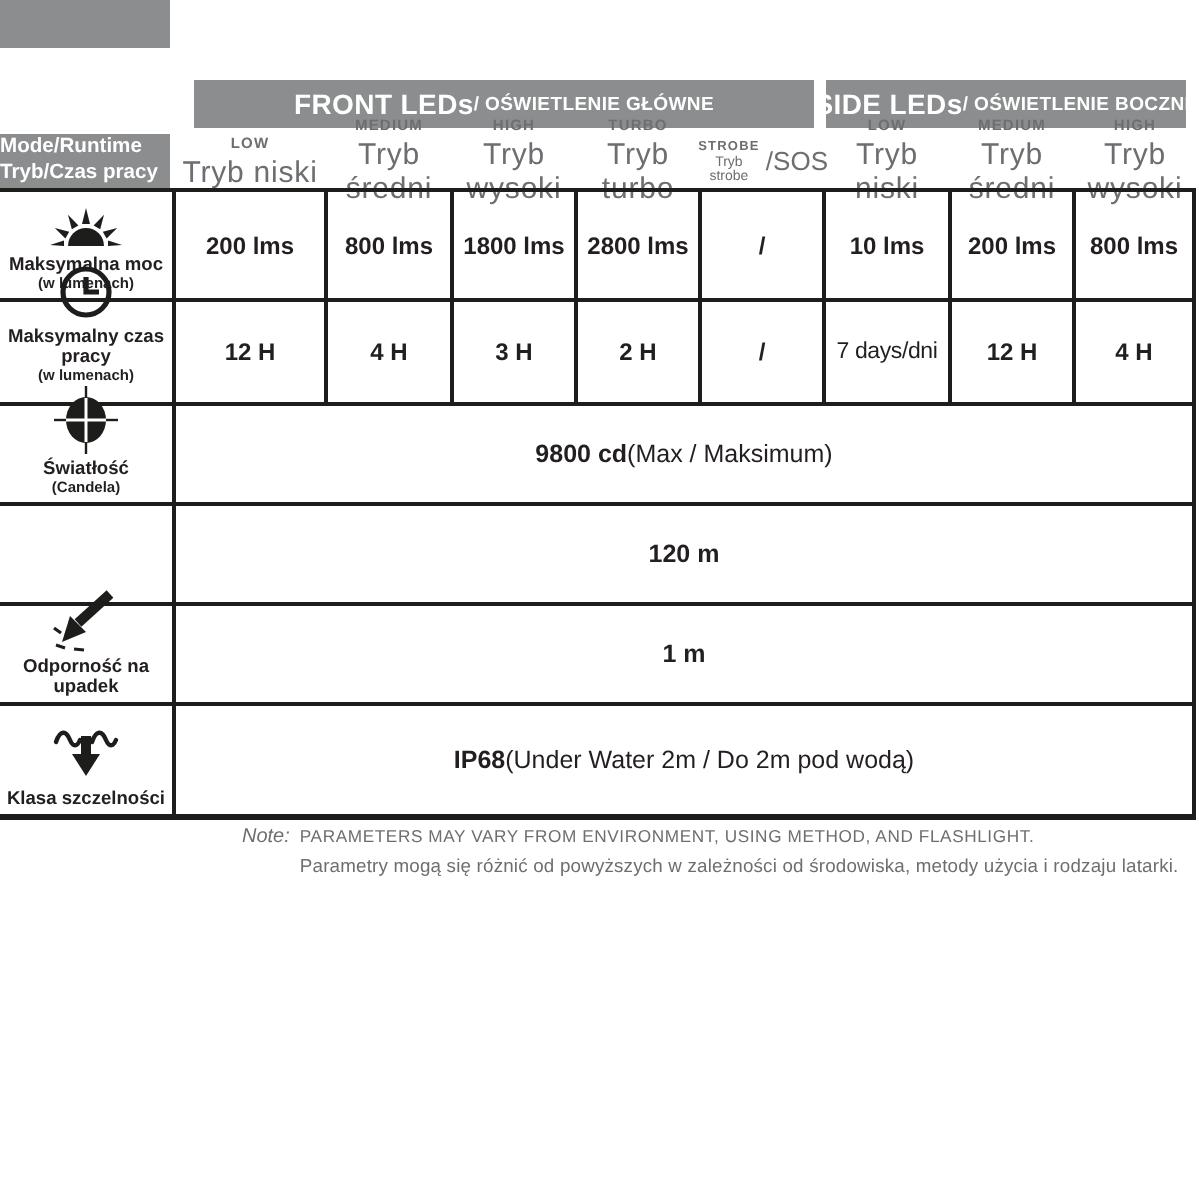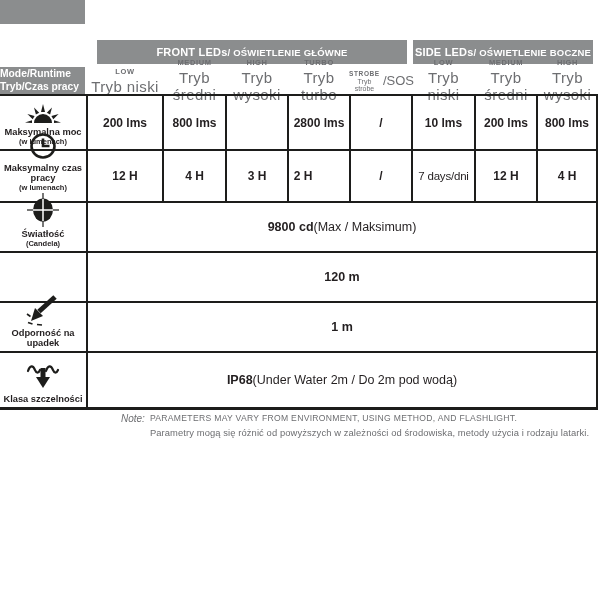--- a/index.html
+++ b/index.html
@@ -10,21 +10,21 @@
     --line-black:#1d1d1b;
   }
   html,body{margin:0;padding:0;background:#fff;}
   #screen{
     position:relative;width:600px;height:600px;background:#fff;overflow:hidden;
     font-family:"Liberation Sans",sans-serif;color:var(--text-black);
   }
   .abs{position:absolute;}
   
   .gbar{background:var(--header-gray);display:flex;align-items:center;justify-content:center;color:#fff;font-weight:bold;white-space:nowrap;}
-  .gbar .main{font-size:11px;letter-spacing:.2px;}
+  .gbar .main{font-size:14px;letter-spacing:.2px;}
   .gbar .rest{font-size:9.5px;letter-spacing:.2px;}
   .modebox{background:var(--header-gray);display:flex;flex-direction:column;align-items:flex-start;justify-content:center;color:#fff;font-weight:bold;font-size:10.3px;line-height:1.25;text-align:center;}
   
   .colhead{display:flex;flex-direction:column;align-items:center;justify-content:center;gap:2px;color:var(--label-gray);text-align:center;}
   .colhead .mode{font-size:7.5px;font-weight:bold;letter-spacing:.6px;}
   .colhead .modepl{font-size:15px;letter-spacing:.4px;}
   .strobecell{flex-direction:row;gap:2px;}
   .strobecell .stack{display:flex;flex-direction:column;align-items:center;gap:1px;}
   .strobecell .stack .mode{font-size:6.5px;}
   .strobecell .stack .modepl{font-size:7px;letter-spacing:0;}
@@ -188,30 +188,31 @@
         <polygon points="10,15 24,15 17,26" fill="var(--icon-black)"></polygon>
         <path d="M2,9 c2,-6 5,-6 7,-1 c1.5,3.5 3.5,3.5 5,0" fill="none" stroke="var(--icon-black)" stroke-width="2.2" stroke-linecap="round"></path>
         <path d="M20,9 c2,-6 5,-6 7,-1 c1.5,3.5 3.5,3.5 5,0" fill="none" stroke="var(--icon-black)" stroke-width="2.2" stroke-linecap="round"></path>
       </svg>
     </span>
     <span class="lbl">Klasa szczelności</span>
   </div>
 
   <div class="abs cell" style="left:88px;top:96px;width:74px;height:53px;">200 lms</div>
   <div class="abs cell" style="left:164px;top:96px;width:61px;height:53px;">800 lms</div>
+  <div class="abs cell" style="left:227px;top:96px;width:60px;height:53px;">1800 lms</div>
   <div class="abs cell" style="left:289px;top:96px;width:60px;height:53px;">2800 lms</div>
   <div class="abs cell" style="left:351px;top:96px;width:60px;height:53px;">/</div>
   <div class="abs cell" style="left:413px;top:96px;width:61px;height:53px;">10 lms</div>
   <div class="abs cell" style="left:476px;top:96px;width:60px;height:53px;">200 lms</div>
   <div class="abs cell" style="left:538px;top:96px;width:58px;height:53px;">800 lms</div>
 
   <div class="abs cell" style="left:88px;top:151px;width:74px;height:50px;">12 H</div>
   <div class="abs cell" style="left:164px;top:151px;width:61px;height:50px;">4 H</div>
   <div class="abs cell" style="left:227px;top:151px;width:60px;height:50px;">3 H</div>
-  <div class="abs cell" style="left:273px;top:151px;width:60px;height:50px;">2 H</div>
+  <div class="abs cell" style="left:289px;top:151px;width:60px;height:50px;">2 H</div>
   <div class="abs cell" style="left:351px;top:151px;width:60px;height:50px;">/</div>
   <div class="abs cell cond" style="left:413px;top:151px;width:61px;height:50px;">7 days/dni</div>
   <div class="abs cell" style="left:476px;top:151px;width:60px;height:50px;">12 H</div>
   <div class="abs cell" style="left:538px;top:151px;width:58px;height:50px;">4 H</div>
 
   <div class="abs merged" style="left:88px;top:203px;width:508px;height:48px;">
     <span class="b">9800 cd</span>
       <span class="r"> (Max / Maksimum)</span>
   </div>
   <div class="abs merged" style="left:88px;top:253px;width:508px;height:48px;">

